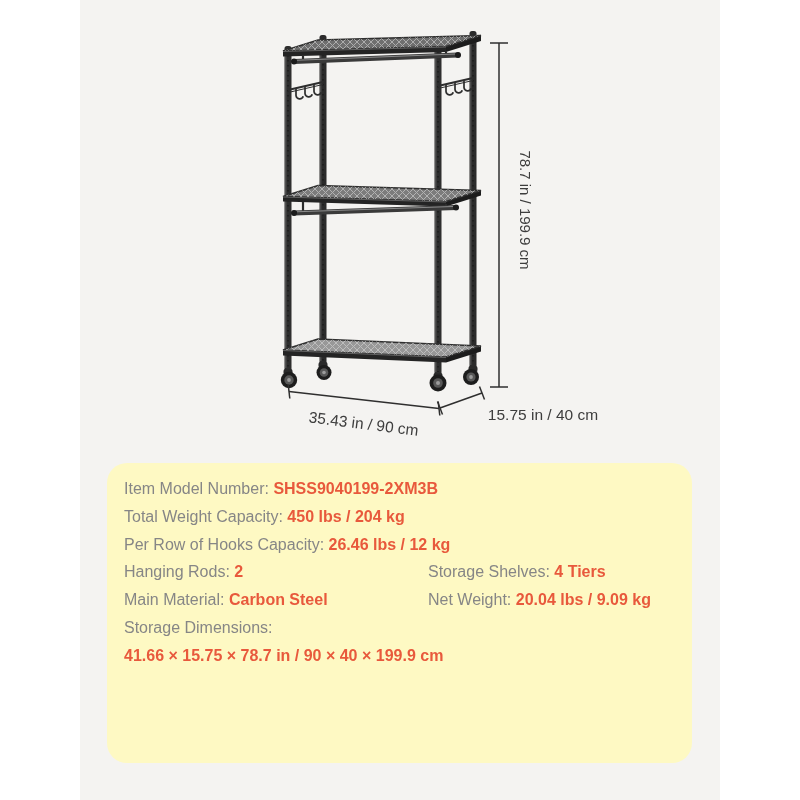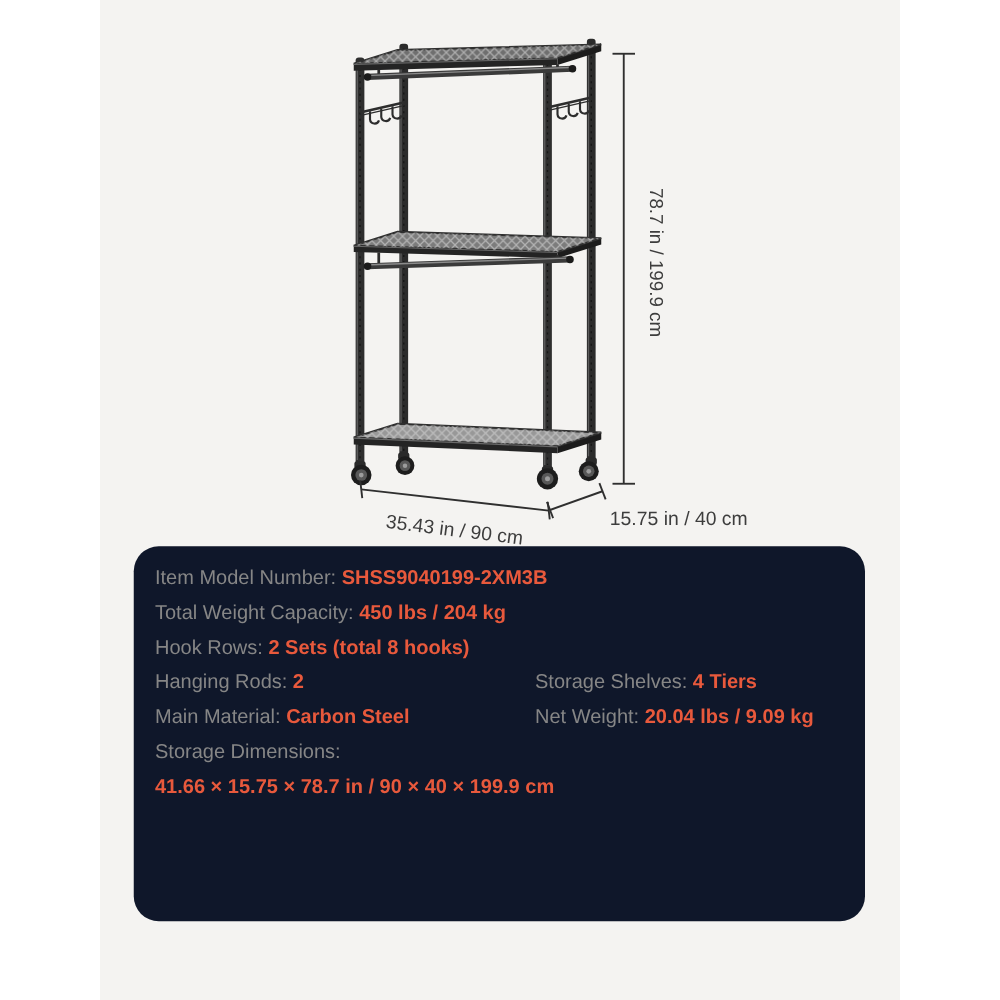--- a/index.html
+++ b/index.html
@@ -1,20 +1,20 @@
 <!DOCTYPE html>
 <html><head>
 <meta charset="utf-8">
 <style>
   html,body{margin:0;padding:0;background:#ffffff;}
   .stage{position:relative;width:800px;height:800px;background:#ffffff;overflow:hidden;
          font-family:"Liberation Sans","DejaVu Sans",sans-serif;}
   .column{position:absolute;left:80px;top:0;width:640px;height:800px;background:#f4f3f1;}
   .illustration{position:absolute;left:0;top:0;}
-  .card{position:absolute;left:107px;top:437px;width:585px;height:300px;background:#0f172a;
+  .card{position:absolute;left:107px;top:463px;width:585px;height:300px;background:#fef9c3;
         border-radius:20px;box-sizing:border-box;padding:12px 15px 0 17px;}
   .row{position:relative;line-height:27.8px;font-size:16px;color:#868686;white-space:nowrap;}
   .lbl{color:#868686;font-weight:400;}
   .val{color:#e8593c;font-weight:700;}
   .pair-right{position:absolute;left:304px;top:0;}
   svg text{font-family:"Liberation Sans","DejaVu Sans",sans-serif;fill:#3d3d3d;}
 </style>
 </head>
 <body>
 
@@ -147,21 +147,21 @@
       <line x1="440" y1="408" x2="482" y2="393"></line>
       <line x1="437.5" y1="401.5" x2="442.5" y2="414.5"></line>
       <line x1="479.5" y1="386.5" x2="484.5" y2="399.5"></line>
     </g>
     <text x="543" y="420" text-anchor="middle" font-size="15.5">15.75 in / 40 cm</text>
   </svg>
 
   <div class="card">
     <div class="row"><span class="lbl">Item Model Number: </span><span class="val">SHSS9040199-2XM3B</span></div>
     <div class="row"><span class="lbl">Total Weight Capacity: </span><span class="val">450 lbs / 204 kg</span></div>
-    <div class="row"><span class="lbl">Hook Rows: </span><span class="val">2 Sets (total 8 hooks)</span></div>
+    <div class="row"><span class="lbl">Per Row of Hooks Capacity: </span><span class="val">26.46 lbs / 12 kg</span></div>
 
     <div class="row">
       <span><span class="lbl">Hanging Rods: </span><span class="val">2</span></span>
       <span class="pair-right"><span class="lbl">Storage Shelves: </span><span class="val">4 Tiers</span></span>
     </div>
     <div class="row">
       <span><span class="lbl">Main Material: </span><span class="val">Carbon Steel</span></span>
       <span class="pair-right"><span class="lbl">Net Weight: </span><span class="val">20.04 lbs / 9.09 kg</span></span>
     </div>
 

